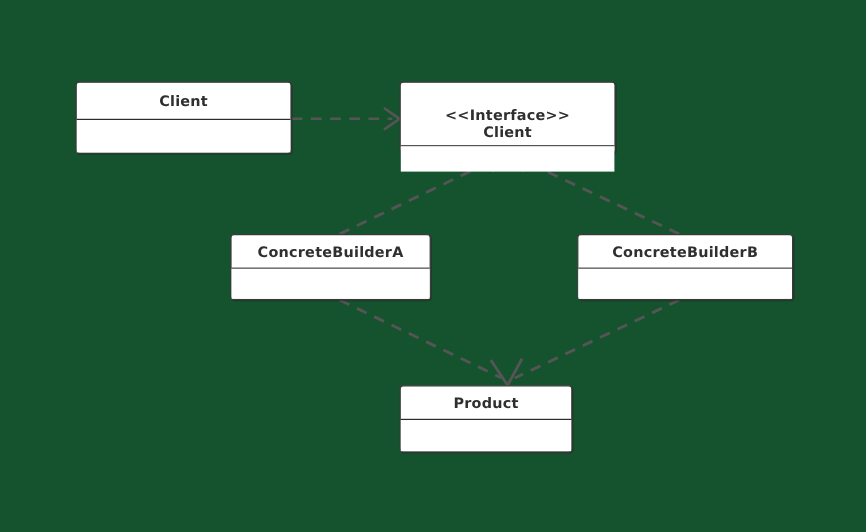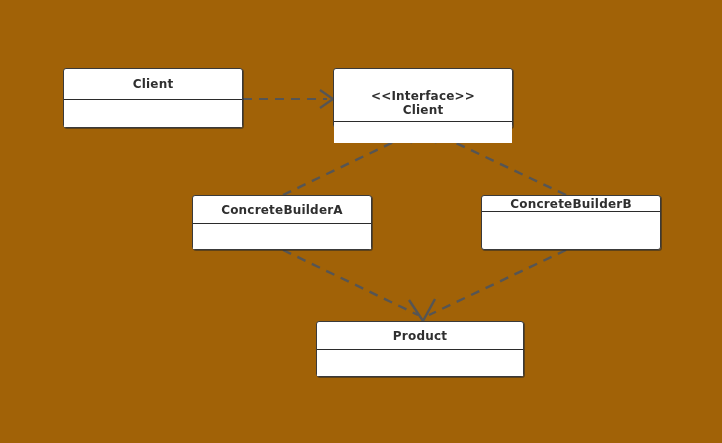--- a/index.html
+++ b/index.html
@@ -8,21 +8,21 @@
     padding: 0;
     background: #000000;
   }
   body {
     font-family: "DejaVu Sans", "Liberation Sans", sans-serif;
   }
   #canvas {
     position: relative;
     width: 722px;
     height: 443px;
-    background: #a16207;
+    background: #14532d;
     overflow: hidden;
   }
   #edge-layer {
     position: absolute;
     left: 0;
     top: 0;
     width: 722px;
     height: 443px;
   }
   .uml-class {
@@ -67,29 +67,29 @@
 
   
   #class-client      { left: 63px;  top: 68px;  width: 180px; height: 60px; }
   #class-client .uml-header { height: 31px; }
   #class-client .uml-attrs  { height: 27px; }
 
   #class-builder     { left: 333px; top: 68px;  width: 180px; height: 60px; }
   #class-builder .uml-header { height: 37px; margin-top: 16px; }
   #class-builder .uml-attrs  { height: 21px; }
 
-  #class-cba         { left: 192px; top: 195px; width: 180px; height: 55px; }
+  #class-cba         { left: 192px; top: 195px; width: 167px; height: 55px; }
   #class-cba .uml-header { height: 28px; }
   #class-cba .uml-attrs  { height: 25px; }
 
   #class-cbb         { left: 481px; top: 195px; width: 180px; height: 55px; }
-  #class-cbb .uml-header { height: 16px; }
+  #class-cbb .uml-header { height: 28px; }
   #class-cbb .uml-attrs  { height: 25px; }
 
-  #class-product     { left: 316px; top: 321px; width: 208px; height: 56px; }
+  #class-product     { left: 333px; top: 321px; width: 144px; height: 56px; }
   #class-product .uml-header { height: 28px; }
   #class-product .uml-attrs  { height: 26px; }
 </style>
 </head>
 <body>
 
 <div id="canvas">
 
   <svg id="edge-layer" width="722" height="443" viewBox="0 0 722 443" xmlns="http://www.w3.org/2000/svg">
 

